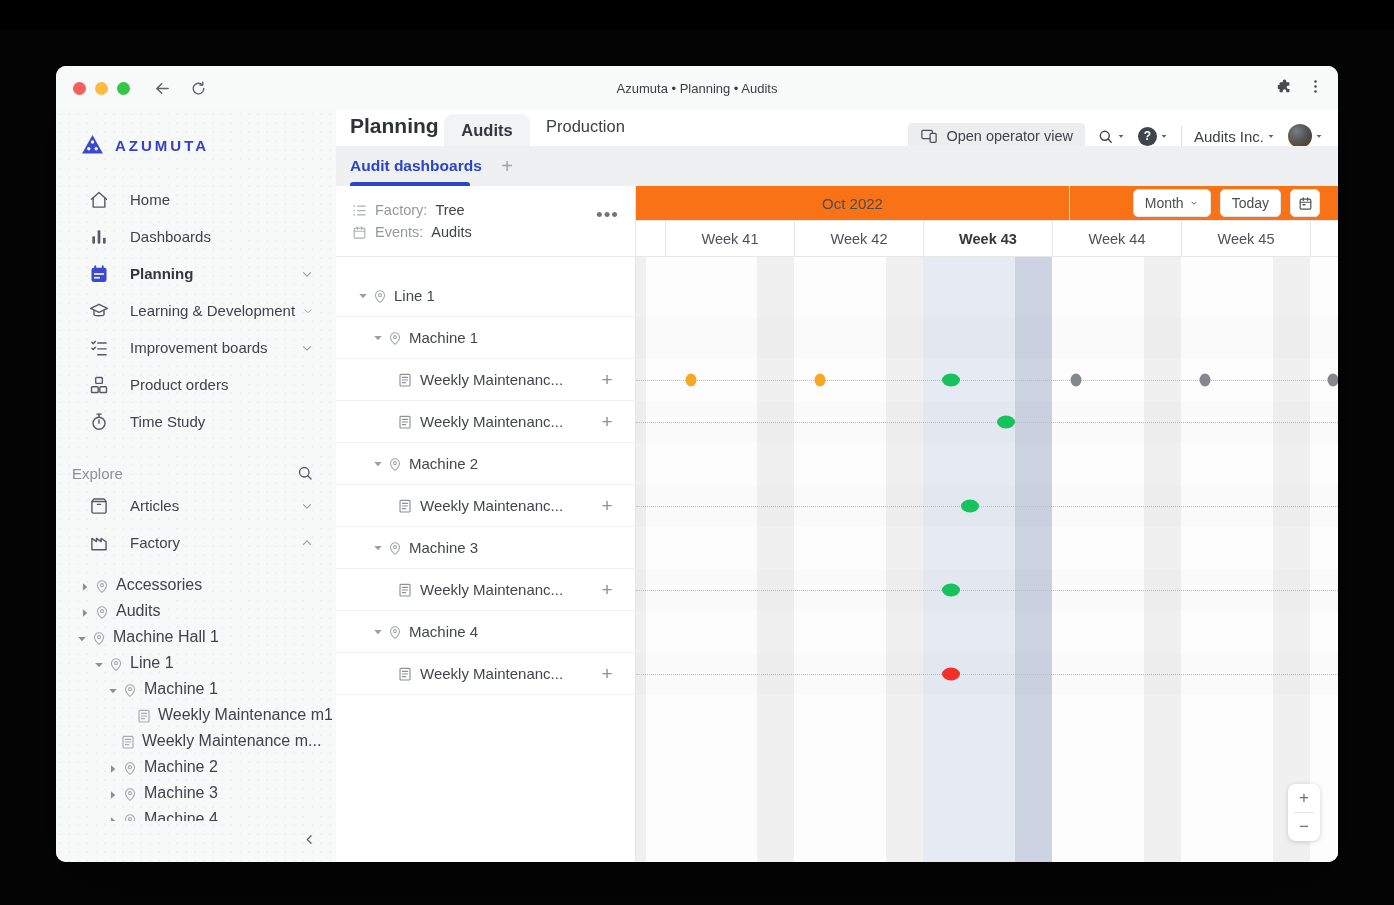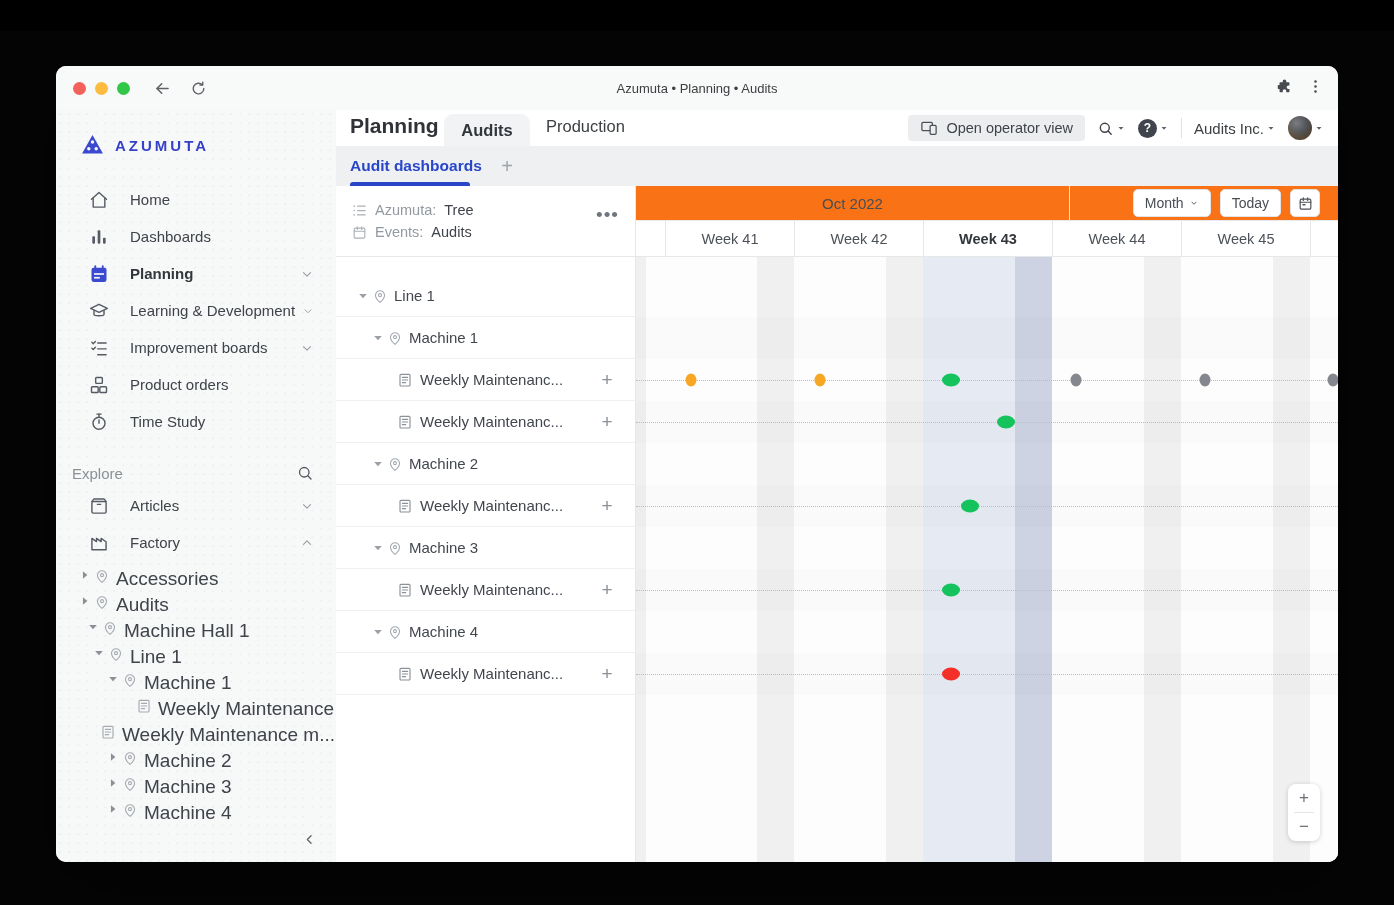--- a/index.html
+++ b/index.html
@@ -26,34 +26,34 @@
   .nav { margin-top:15px; }
   .nav-item { height:37px; display:flex; align-items:center; padding:0 22px 0 33px; cursor:default;gap:7px; }
   .nav-item .icon { width:20px; height:20px; color:#565b63; flex-shrink:0; }
   .nav-item .lbl { margin-left:14px; font-size:15px; color:#3f434a; flex:1; white-space:nowrap; }
   .nav-item.active .lbl { font-weight:700; color:#33373d; }
   .nav-item .chev { color:#9aa0a6; width:14px; height:14px; }
   .explore-row { margin-top:6px; height:36px; display:flex; align-items:flex-end; padding:0 22px 0 16px; }
   .explore-row .lbl { font-size:15px; color:#8b9097; flex:1; }
   .explore-row .icon { width:18px; height:18px; color:#565b63; }
   .tree { margin-top:7px; height:253px; overflow:hidden; }
-  .tree-row { height:26px; display:flex; align-items:flex-start; font-size:19px; color:#3f434a; white-space:nowrap; }
+  .tree-row { height:26px; display:flex; align-items:flex-end; font-size:16px; color:#3f434a; white-space:nowrap; }
   .tree-row .caret { width:14px; height:14px; display:flex; align-items:center; justify-content:center; color:#8b9097; flex-shrink:0; }
   .tree-row .picon { width:16px; height:16px; color:#a6abb1; margin:0 6px 0 2px; flex-shrink:0; }
   .sidebar-collapse { position:absolute; right:16px; bottom:12px; font-size:17px; color:#5f6368; width:22px; height:22px;
                       display:flex; align-items:center; justify-content:center; }
   
   .main { flex:1; display:flex; flex-direction:column; min-width:0; background:#fff; }
   .topbar { height:36px; position:relative; background:#fff; flex-shrink:0; }
   .tab-title { position:absolute; left:14px; top:4px; font-size:21px; font-weight:600; color:#2f3237; }
   .tab-pill { position:absolute; left:108px; top:4px; width:86px; height:32px; background:#f2f3f5;
               border-radius:9px 9px 0 0; display:flex; align-items:center; justify-content:center;
               font-size:16.5px; font-weight:600; color:#33373c; }
   .tab-plain { position:absolute; left:210px; top:7px; font-size:16.5px; font-weight:500; color:#3c4043; }
-  .top-controls { position:absolute; right:14px; top:0; height:36px; display:flex; align-items:center; gap:12px; }
+  .top-controls { position:absolute; right:14px; top:8px; height:36px; display:flex; align-items:center; gap:12px; }
   .op-btn { height:26px; background:#ebedef; border-radius:4px; display:flex; align-items:center; gap:8px;
             padding:0 12px; font-size:14.5px; color:#3f434a; }
   .op-btn .icon { width:18px; height:18px; color:#4c5158; }
   .icon-drop { display:flex; align-items:center; gap:2px; color:#3f434a; }
   .mini-caret { width:10px; height:10px; color:#5f6368; }
   .help-circle { width:19px; height:19px; border-radius:50%; background:#40454d; color:#fff; font-size:12px; font-weight:700;
                  display:flex; align-items:center; justify-content:center; }
   .vdiv { width:1px; height:20px; background:#e0e1e3; }
   .org { font-size:15px; color:#3c4043; }
   .avatar { width:24px; height:24px; border-radius:50%; background:radial-gradient(circle at 35% 30%, #7a7e83, #3a3d40 70%);
@@ -308,21 +308,21 @@
                 </svg>
               </span>
               <span class="picon">
                 <svg viewBox="0 0 24 24" fill="none" stroke="currentColor" stroke-width="1.7" stroke-linecap="round" stroke-linejoin="round">
                   <path d="M12 21.5s-6.8-5.6-6.8-10.6a6.8 6.8 0 1 1 13.6 0c0 5-6.8 10.6-6.8 10.6z"></path>
                   <circle cx="12" cy="10.7" r="2.2"></circle>
                 </svg>
               </span>
               <span>Audits</span>
             </div>
-            <div class="tree-row" style="padding-left:30px">
+            <div class="tree-row" style="padding-left:19px">
               <span class="caret" style="font-size:9px;">
                 <svg width="10" height="10" viewBox="0 0 24 24" fill="currentColor">
                   <path d="M5.5 8.5h13L12 16z"></path>
                 </svg>
               </span>
               <span class="picon">
                 <svg viewBox="0 0 24 24" fill="none" stroke="currentColor" stroke-width="1.7" stroke-linecap="round" stroke-linejoin="round">
                   <path d="M12 21.5s-6.8-5.6-6.8-10.6a6.8 6.8 0 1 1 13.6 0c0 5-6.8 10.6-6.8 10.6z"></path>
                   <circle cx="12" cy="10.7" r="2.2"></circle>
                 </svg>
@@ -360,21 +360,21 @@
             <div class="tree-row" style="padding-left:64px">
               <span class="caret" style="font-size:9px;"></span>
               <span class="picon">
                 <svg viewBox="0 0 24 24" fill="none" stroke="currentColor" stroke-width="1.7" stroke-linecap="round" stroke-linejoin="round">
                   <rect x="4.5" y="3.5" width="15" height="17.5" rx="1.5"></rect>
                   <path d="M8 8h8M8 12h8M8 16h5"></path>
                 </svg>
               </span>
               <span>Weekly Maintenance m1</span>
             </div>
-            <div class="tree-row" style="padding-left:28px">
+            <div class="tree-row" style="padding-left:48px">
               <span class="caret" style="font-size:9px;"></span>
               <span class="picon">
                 <svg viewBox="0 0 24 24" fill="none" stroke="currentColor" stroke-width="1.7" stroke-linecap="round" stroke-linejoin="round">
                   <rect x="4.5" y="3.5" width="15" height="17.5" rx="1.5"></rect>
                   <path d="M8 8h8M8 12h8M8 16h5"></path>
                 </svg>
               </span>
               <span>Weekly Maintenance m...</span>
             </div>
             <div class="tree-row" style="padding-left:50px">
@@ -493,21 +493,21 @@
 
           <div class="gpanel">
             <div class="gpanel-head">
               <div class="legend-line">
                 <span class="icon">
                   <svg viewBox="0 0 24 24" fill="none" stroke="currentColor" stroke-width="2" stroke-linecap="round">
                       <path d="M9 5h12M9 12h12M9 19h12"></path>
                       <path d="M3.5 5h.01M3.5 12h.01M3.5 19h.01" stroke-width="2.6"></path>
                     </svg>
                 </span>
-                <span>Azumuta:</span>
+                <span>Factory:</span>
                 <b>Tree</b>
               </div>
               <div class="legend-line">
                 <span class="icon">
                   <svg viewBox="0 0 24 24" fill="none" stroke="currentColor" stroke-width="1.8" stroke-linecap="round">
                       <rect x="3.5" y="5" width="17" height="16" rx="2"></rect>
                       <path d="M3.5 10h17M8.5 2.8V7M15.5 2.8V7"></path>
                     </svg>
                 </span>
                 <span>Events:</span>

